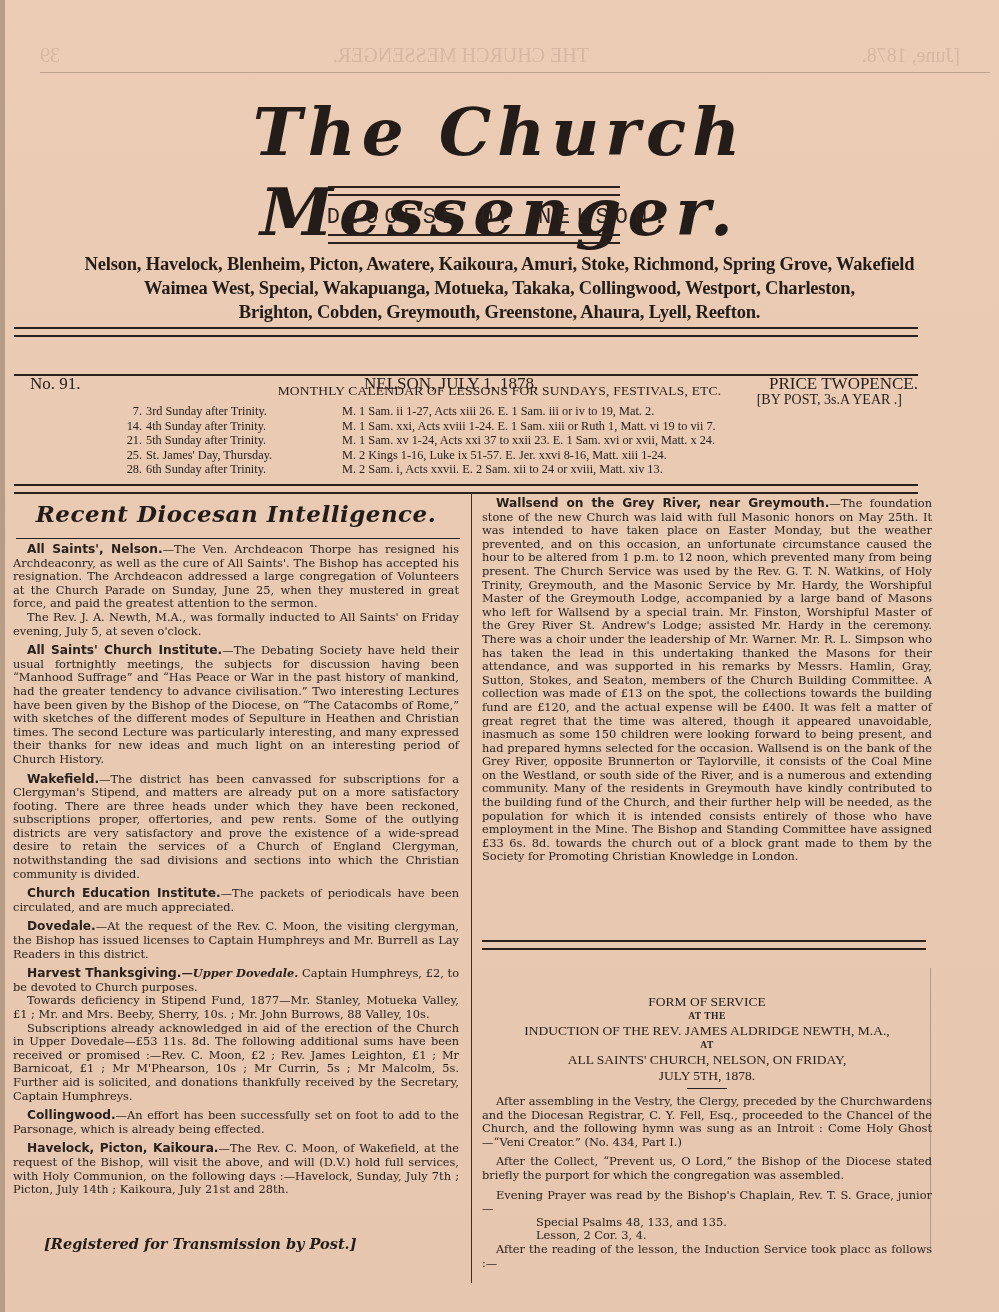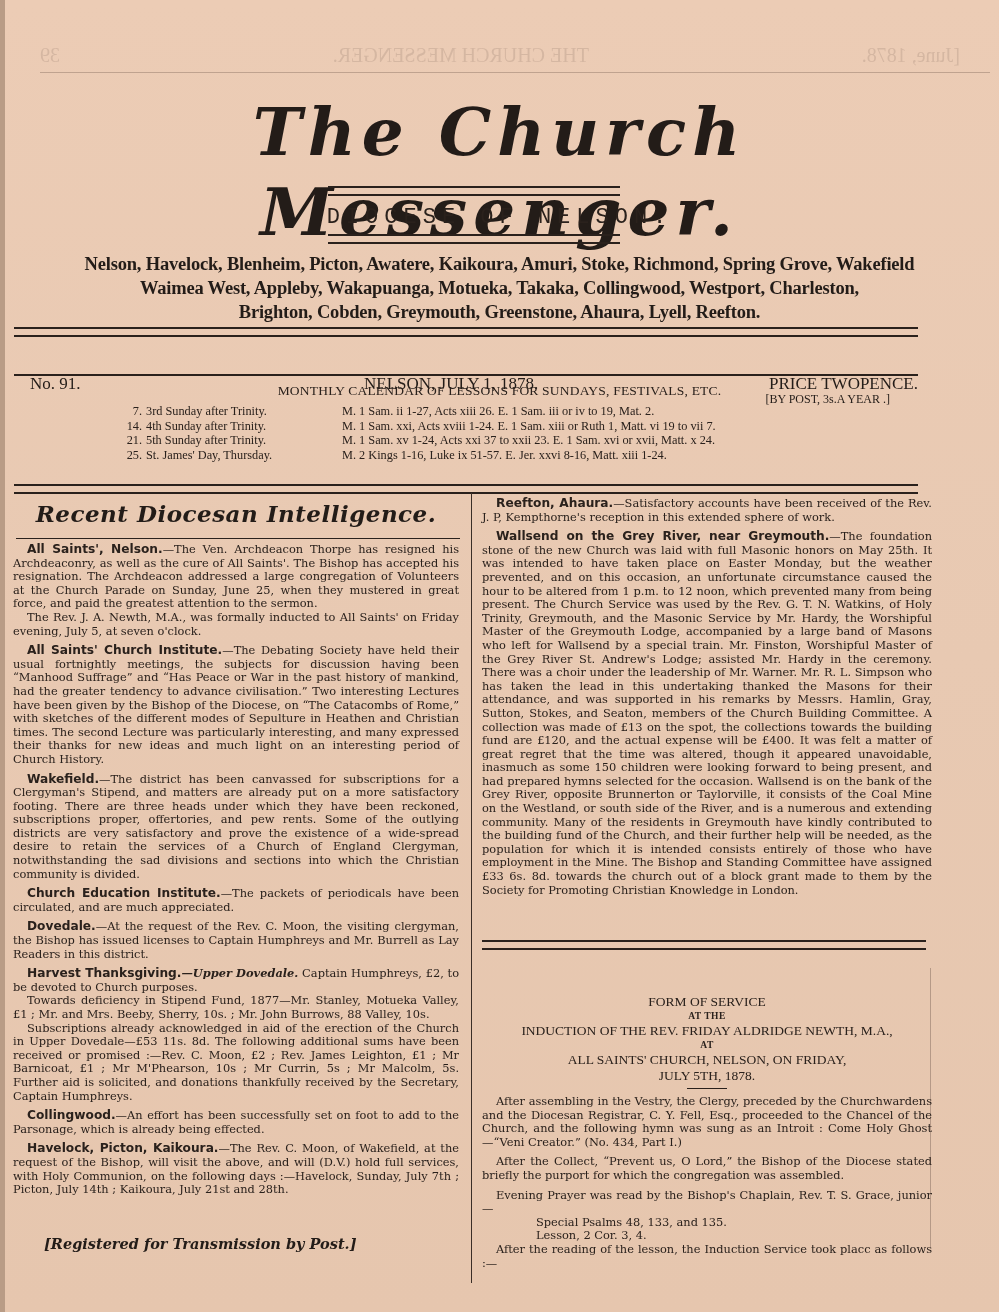--- a/index.html
+++ b/index.html
@@ -39,21 +39,21 @@
     color: #231c18; letter-spacing: -0.2px;
   }
   .parishes div { white-space: nowrap; }
   .dateline {
     position: absolute; top: 341px; left: 14px; width: 904px; height: 30px;
     font-family: "Liberation Serif", serif; font-size: 17px; color: #231c18; margin-top: 33px;
   }
   .dateline .no { position: absolute; left: 16px; top: 0; }
   .dateline .date { position: absolute; left: 350px; top: 0; }
   .dateline .price { position: absolute; right: 0; top: 0; }
-  .dateline .post { position: absolute; right: 28px; top: 18px; font-size: 12px; }
+  .dateline .post { position: absolute; right: 16px; top: 18px; font-size: 14px; }
 
   .calendar-title {
     position: absolute; top: 383px; left: 0; width: 999px; text-align: center;
     font-family: "Liberation Serif", serif; font-size: 13.5px; color: #2a211c; letter-spacing: 0.2px;
   }
   .calendar { position: absolute; top: 404px; left: 110px; width: 760px; font-family: "Liberation Serif", serif; font-size: 12.3px; line-height: 14.5px; color: #2a211c; }
   .cal-row { display: flex; white-space: nowrap; }
   .cal-day { width: 32px; text-align: right; padding-right: 4px; }
   .cal-name { width: 196px; }
   .cal-lessons { flex: 1; }
@@ -97,21 +97,21 @@
   <div class="ghost-rule"></div>
 
   <div class="masthead">The Church Messenger.</div>
 
   <div class="rule-double" style="top:186px;left:328px;width:292px;"></div>
   <div class="diocese">DIOCESE OF NELSON.</div>
   <div class="rule-double" style="top:234px;left:328px;width:292px;"></div>
 
   <div class="parishes">
     <div>Nelson, Havelock, Blenheim, Picton, Awatere, Kaikoura, Amuri, Stoke, Richmond, Spring Grove, Wakefield</div>
-    <div>Waimea West, Appleby, Wakapuanga, Motueka, Takaka, Collingwood, Westport, Charleston,</div>
+    <div>Waimea West, Special, Wakapuanga, Motueka, Takaka, Collingwood, Westport, Charleston,</div>
     <div>Brighton, Cobden, Greymouth, Greenstone, Ahaura, Lyell, Reefton.</div>
   </div>
 
   <div class="rule-double" style="top:327px;left:14px;width:904px;"></div>
   <div class="dateline">
     <span class="no">No. 91.</span>
     <span class="date">NELSON, JULY 1, 1878.</span>
     <span class="price">PRICE TWOPENCE.</span>
     <span class="post">[BY POST, 3s.A YEAR .]</span>
   </div>
@@ -132,20 +132,25 @@
     <div class="cal-row">
       <span class="cal-day">21.</span>
       <span class="cal-name">5th Sunday after Trinity.</span>
       <span class="cal-lessons">M. 1 Sam. xv 1-24, Acts xxi 37 to xxii 23.   E. 1 Sam. xvi or xvii, Matt. x 24.</span>
     </div>
     <div class="cal-row">
       <span class="cal-day">25.</span>
       <span class="cal-name">St. James' Day, Thursday.</span>
       <span class="cal-lessons">M. 2 Kings 1-16, Luke ix 51-57.   E. Jer. xxvi 8-16, Matt. xiii 1-24.</span>
     </div>
+    <div class="cal-row">
+      <span class="cal-day">28.</span>
+      <span class="cal-name">6th Sunday after Trinity.</span>
+      <span class="cal-lessons">M. 2 Sam. i, Acts xxvii.   E. 2 Sam. xii to 24 or xviii, Matt. xiv 13.</span>
+    </div>
   </div>
 
   <div class="rule-double" style="top:484px;left:14px;width:904px;"></div>
 
   <div class="vrule"></div>
 
   <div class="section-title">Recent Diocesan Intelligence.</div>
   <div class="section-rule"></div>
 
   <div class="col col-left">
@@ -157,32 +162,31 @@
     <p><span class="head">Dovedale.</span><span>—At the request of the Rev. C. Moon, the visiting clergyman, the Bishop has issued licenses to Captain Humphreys and Mr. Burrell as Lay Readers in this district.</span></p>
     <p style="margin-bottom:0"><span class="head">Harvest Thanksgiving.</span><span class="ital">—Upper Dovedale.</span><span> Captain Humphreys, £2, to be devoted to Church purposes.</span></p>
     <p style="margin-bottom:0"><span>Towards deficiency in Stipend Fund, 1877—Mr. Stanley, Motueka Valley, £1 ; Mr. and Mrs. Beeby, Sherry, 10s. ; Mr. John Burrows, 88 Valley, 10s.</span></p>
     <p><span>Subscriptions already acknowledged in aid of the erection of the Church in Upper Dovedale—£53 11s. 8d. The following additional sums have been received or promised :—Rev. C. Moon, £2 ; Rev. James Leighton, £1 ; Mr Barnicoat, £1 ; Mr M'Phearson, 10s ; Mr Currin, 5s ; Mr Malcolm, 5s. Further aid is solicited, and donations thankfully received by the Secretary, Captain Humphreys.</span></p>
     <p><span class="head">Collingwood.</span><span>—An effort has been successfully set on foot to add to the Parsonage, which is already being effected.</span></p>
     <p><span class="head">Havelock, Picton, Kaikoura.</span><span>—The Rev. C. Moon, of Wakefield, at the request of the Bishop, will visit the above, and will (D.V.) hold full services, with Holy Communion, on the following days :—Havelock, Sunday, July 7th ; Picton, July 14th ; Kaikoura, July 21st and 28th.</span></p>
   </div>
   <div class="registered">[Registered for Transmission by Post.]</div>
 
   <div class="col col-right">
-    <p><span class="head">Reefton, Ahaura.</span><span>—Satisfactory accounts have been received of the Rev. J. P, Kempthorne's reception in this extended sphere of work.</span></p>
     <p><span class="head">Wallsend on the Grey River, near Greymouth.</span><span>—The foundation stone of the new Church was laid with full Masonic honors on May 25th. It was intended to have taken place on Easter Monday, but the weather prevented, and on this occasion, an unfortunate circumstance caused the hour to be altered from 1 p.m. to 12 noon, which prevented many from being present. The Church Service was used by the Rev. G. T. N. Watkins, of Holy Trinity, Greymouth, and the Masonic Service by Mr. Hardy, the Worshipful Master of the Greymouth Lodge, accompanied by a large band of Masons who left for Wallsend by a special train. Mr. Finston, Worshipful Master of the Grey River St. Andrew's Lodge; assisted Mr. Hardy in the ceremony. There was a choir under the leadership of Mr. Warner. Mr. R. L. Simpson who has taken the lead in this undertaking thanked the Masons for their attendance, and was supported in his remarks by Messrs. Hamlin, Gray, Sutton, Stokes, and Seaton, members of the Church Building Committee. A collection was made of £13 on the spot, the collections towards the building fund are £120, and the actual expense will be £400. It was felt a matter of great regret that the time was altered, though it appeared unavoidable, inasmuch as some 150 children were looking forward to being present, and had prepared hymns selected for the occasion. Wallsend is on the bank of the Grey River, opposite Brunnerton or Taylorville, it consists of the Coal Mine on the Westland, or south side of the River, and is a numerous and extending community. Many of the residents in Greymouth have kindly contributed to the building fund of the Church, and their further help will be needed, as the population for which it is intended consists entirely of those who have employment in the Mine. The Bishop and Standing Committee have assigned £33 6s. 8d. towards the church out of a block grant made to them by the Society for Promoting Christian Knowledge in London.</span></p>
   </div>
 
   <div class="rule-double" style="top:940px;left:482px;width:444px;"></div>
   <div class="inset-box"></div>
 
   <div class="form-box">
     <div style="height:14px"></div>
     <div class="c t1">FORM OF SERVICE</div>
     <div class="c t2">AT THE</div>
-    <div class="c t1">INDUCTION OF THE REV. FRIDAY ALDRIDGE NEWTH, M.A.,</div>
+    <div class="c t1">INDUCTION OF THE REV. JAMES ALDRIDGE NEWTH, M.A.,</div>
     <div class="c t2">AT</div>
     <div class="c t1">ALL SAINTS' CHURCH, NELSON, ON FRIDAY,</div>
     <div class="c t1">JULY 5TH, 1878.</div>
     <div class="small-rule"></div>
     <div class="col" style="position:static;width:450px;">
       <p>After assembling in the Vestry, the Clergy, preceded by the Churchwardens and the Diocesan Registrar, C. Y. Fell, Esq., proceeded to the Chancel of the Church, and the following hymn was sung as an Introit : Come Holy Ghost—“Veni Creator.” (No. 434, Part I.)</p>
       <p>After the Collect, “Prevent us, O Lord,” the Bishop of the Diocese stated briefly the purport for which the congregation was assembled.</p>
       <p style="margin-bottom:0">Evening Prayer was read by the Bishop's Chaplain, Rev. T. S. Grace, junior—</p>
       <div style="padding-left:54px">Special Psalms 48, 133, and 135.</div>
       <div style="padding-left:54px">Lesson, 2 Cor. 3, 4.</div>

